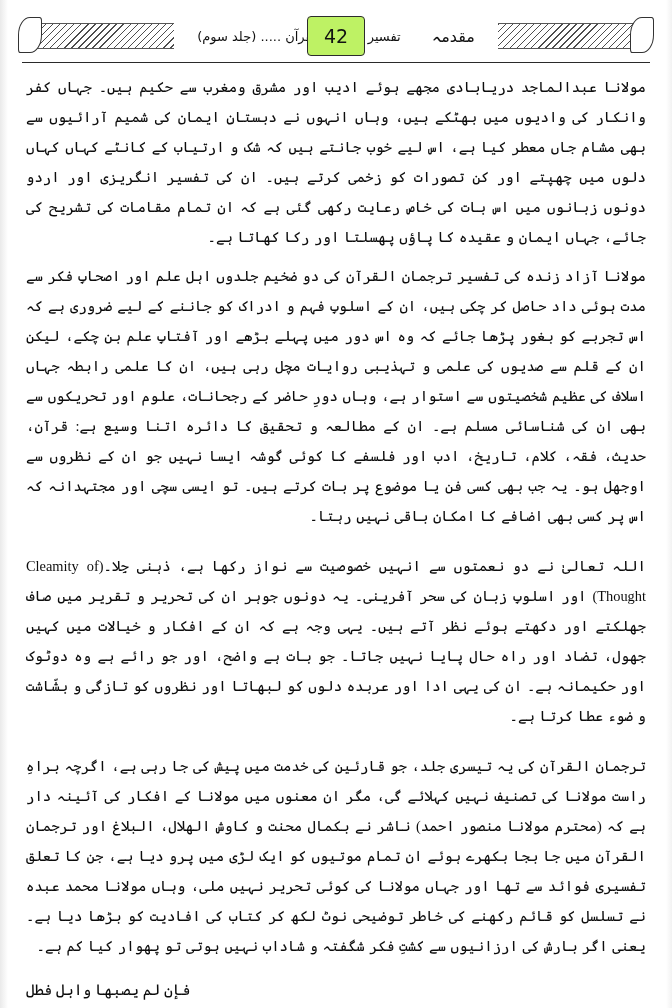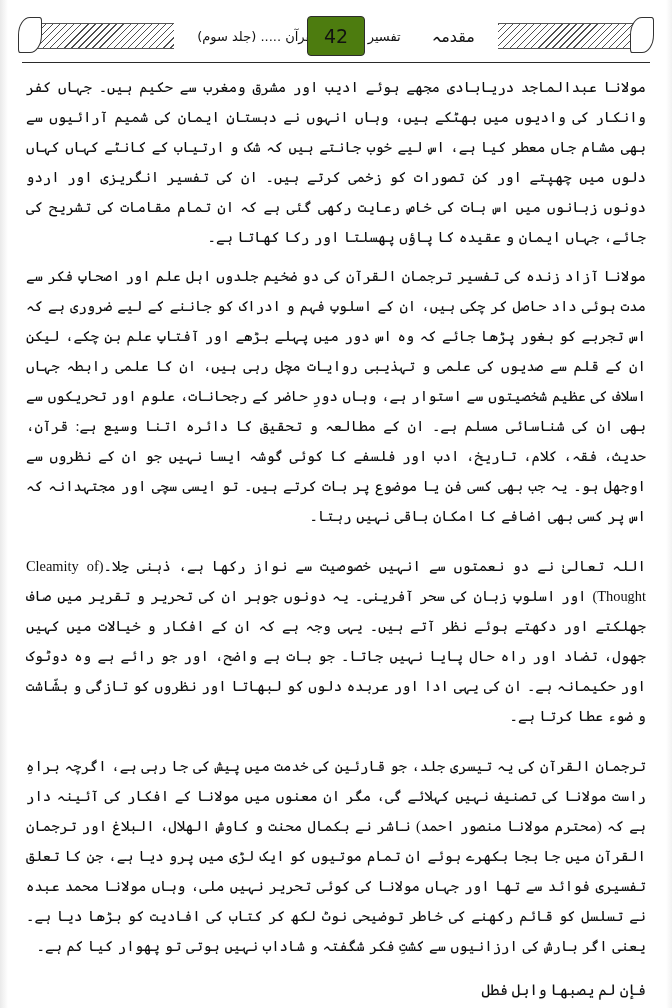--- a/index.html
+++ b/index.html
@@ -79,21 +79,21 @@
     top: 16px;
     width: 56px;
     height: 38px;
     border: 1.6px solid #2c2c2c;
     border-radius: 4px;
     display: flex;
     align-items: center;
     justify-content: center;
     font-size: 19px;
     color: #111;
-    background: #4d7c0f;
+    background: #bef264;
   }
 
   
   .top-rule {
     position: absolute;
     top: 62px;
     right: 22px;
     left: 22px;
     height: 0;
     border-top: 1.4px solid #2a2a2a;
@@ -119,21 +119,21 @@
     letter-spacing: 0;
     word-spacing: 1px;
   }
   .para.tight { margin-bottom: 9px; }
   .para.gap   { margin-bottom: 20px; }
 
   .verse-line {
     font-size: 15px;
     line-height: 30px;
     color: #0d0d0d;
-    text-align: right;
+    text-align: left;
     margin: 14px 0 26px 0;
     direction: rtl;
   }
 
   .signature {
     margin-top: 22px;
     text-align: left;
     direction: rtl;
   }
   .sig-name {

